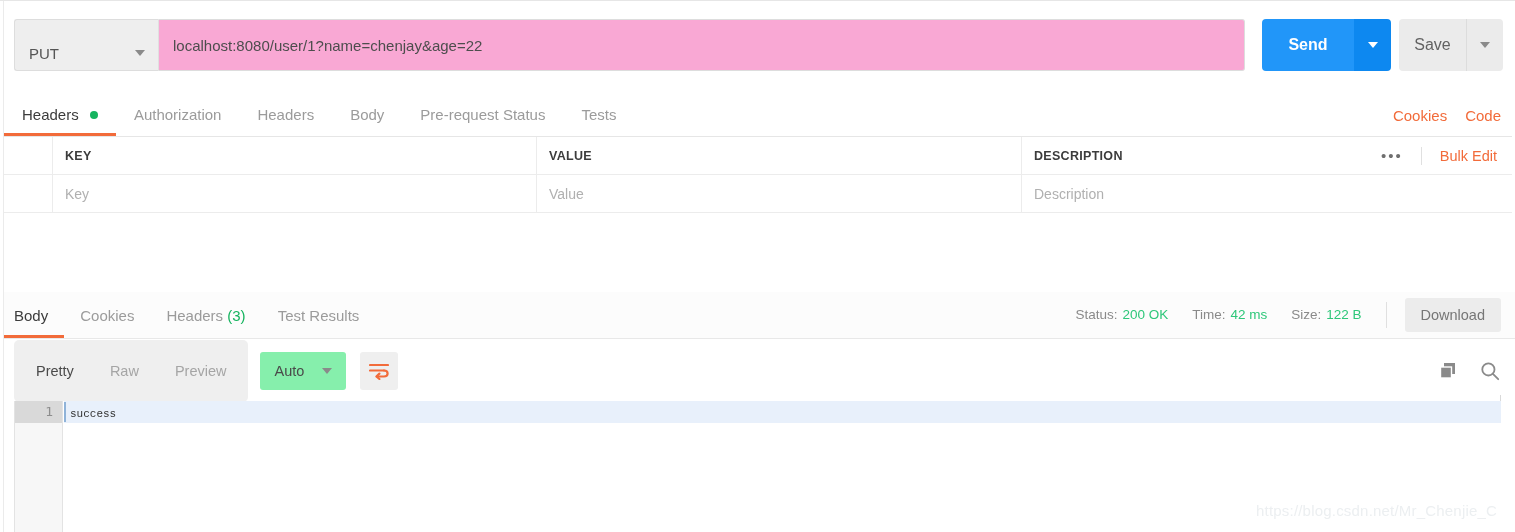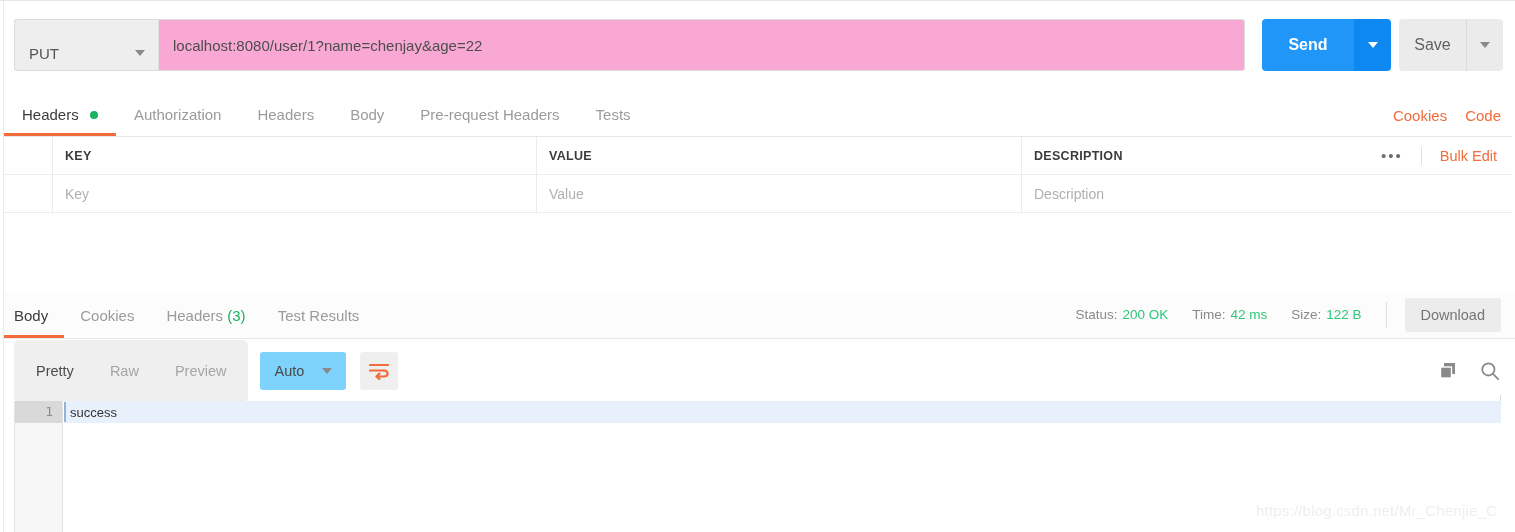--- a/index.html
+++ b/index.html
@@ -381,21 +381,21 @@
   }
   .seg-item {
     font-size: 14.5px;
     color: #a5a5a5;
     padding: 0 18px;
     line-height: 38px;
     cursor: pointer;
   }
   .seg-item.active { color: #4a4a4a; }
   .dropdown {
-    background: #7dd3fc;
+    background: #86efac;
     border-radius: 3px;
     height: 38px;
     display: flex;
     align-items: center;
     gap: 18px;
     padding: 0 14px;
     margin-left: 12px;
     cursor: pointer;
   }
   .dropdown .label { font-size: 14.5px; color: #4a4a4a; }
@@ -459,22 +459,22 @@
     left: 49px;
     right: 0;
     top: 0;
     height: 22px;
     line-height: 22px;
     background: #e8f0fb;
     padding-left: 6px;
     box-sizing: border-box;
   }
   .code-line .txt {
-    font-family: Liberation Sans, sans-serif;
-    font-size: 13px;
+    font-family: Liberation Mono, monospace;
+    font-size: 11px;
     color: #333333;
     margin-top: 36px;
   }
   .cursor-bar {
     position: absolute;
     left: 49px;
     top: 1px;
     width: 2px;
     height: 20px;
     background: #8fb3d9;
@@ -525,21 +525,21 @@
   </div>
 
   <div class="req-tabs">
     <div class="tab active">
       <span>Headers</span>
       <span class="dot"></span>
     </div>
     <div class="tab">Authorization</div>
     <div class="tab">Headers</div>
     <div class="tab">Body</div>
-    <div class="tab">Pre-request Headers</div>
+    <div class="tab">Pre-request Status</div>
     <div class="tab">Tests</div>
 
     <div class="tabs-right">
       <span class="link-orange">Cookies</span>
       <span class="link-orange">Code</span>
     </div>
   </div>
 
   <div class="params-table">
 

